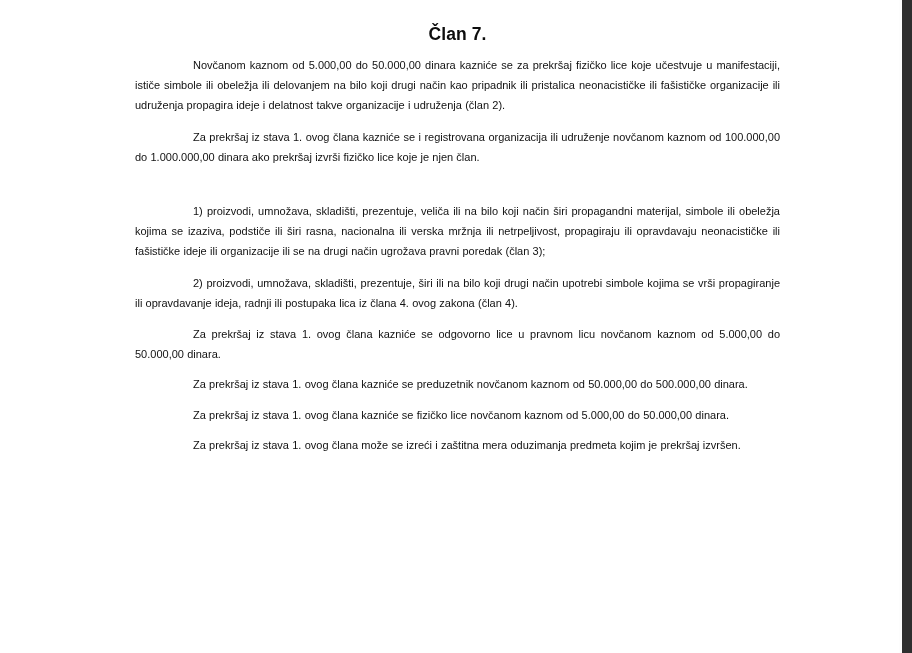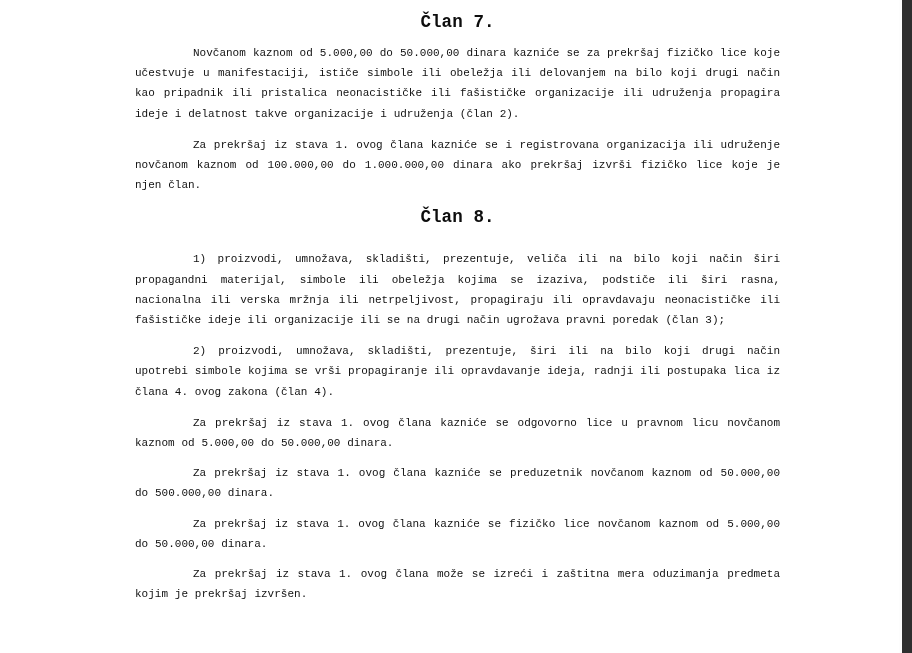--- a/index.html
+++ b/index.html
@@ -29,24 +29,23 @@
     top: 0;
     right: 10px;
     width: 3px;
     height: 653px;
     background: #fdfdfd;
   }
 
   .page {
     position: absolute;
     left: 135px;
-    top: 0;
+    top: 12px;
     width: 645px;
     height: 583px;
-    font-family: Liberation Mono, monospace;
   }
 
   .article-heading {
     text-align: center;
     font-weight: bold;
     font-size: 17.5px;
     line-height: 20px;
     color: #0d0d0d;
     letter-spacing: 0.1px;
   }
@@ -81,21 +80,20 @@
   <div class="gap-h-bot"></div>
 
   <p class="para">Novčanom kaznom od 5.000,00 do 50.000,00 dinara kazniće se za prekršaj fizičko lice koje učestvuje u manifestaciji, ističe simbole ili obeležja ili delovanjem na bilo koji drugi način kao pripadnik ili pristalica neonacističke ili fašističke organizacije ili udruženja propagira ideje i delatnost takve organizacije i udruženja (član 2).</p>
 
   <div class="gap-p"></div>
 
   <p class="para">Za prekršaj iz stava 1. ovog člana kazniće se i registrovana organizacija ili udruženje novčanom kaznom od 100.000,00  do 1.000.000,00 dinara ako prekršaj izvrši fizičko lice koje je njen član.</p>
 
   <div class="gap-h-top"></div>
 
-  <div class="article-heading">Član 8.</div>
 
   <div class="gap-h-bot"></div>
 
 
   <div class="gap-p"></div>
 
   <p class="para">1) proizvodi, umnožava, skladišti, prezentuje, veliča ili na bilo koji način širi propagandni materijal, simbole ili obeležja kojima se izaziva, podstiče ili širi rasna, nacionalna ili verska mržnja ili netrpeljivost, propagiraju ili opravdavaju neonacističke ili fašističke ideje ili organizacije ili se na drugi način ugrožava pravni poredak (član 3);</p>
 
   <div class="gap-p"></div>
 

